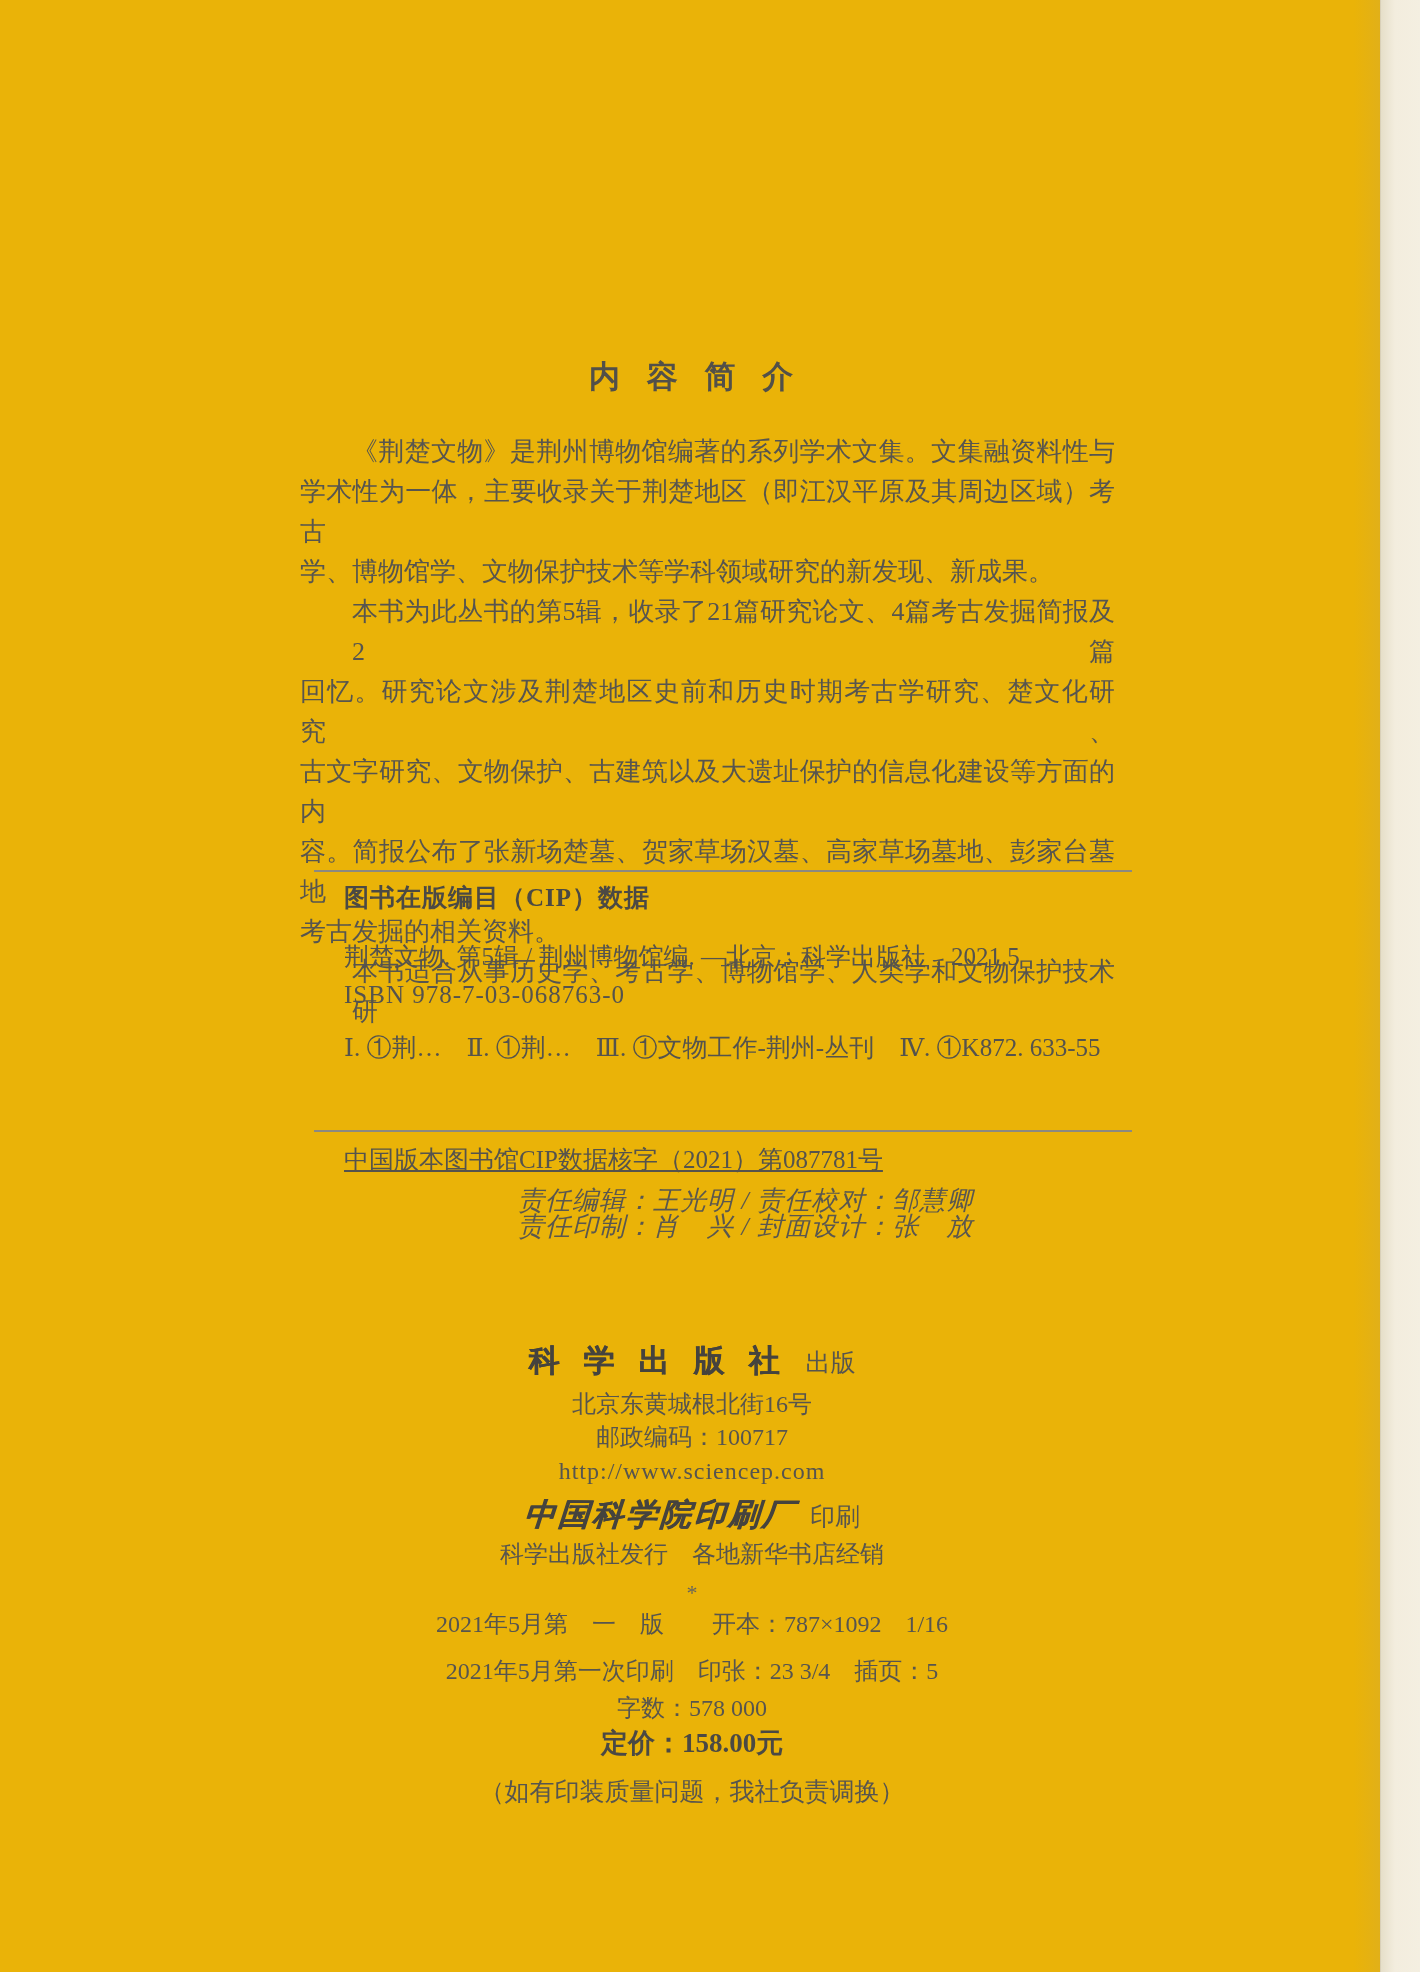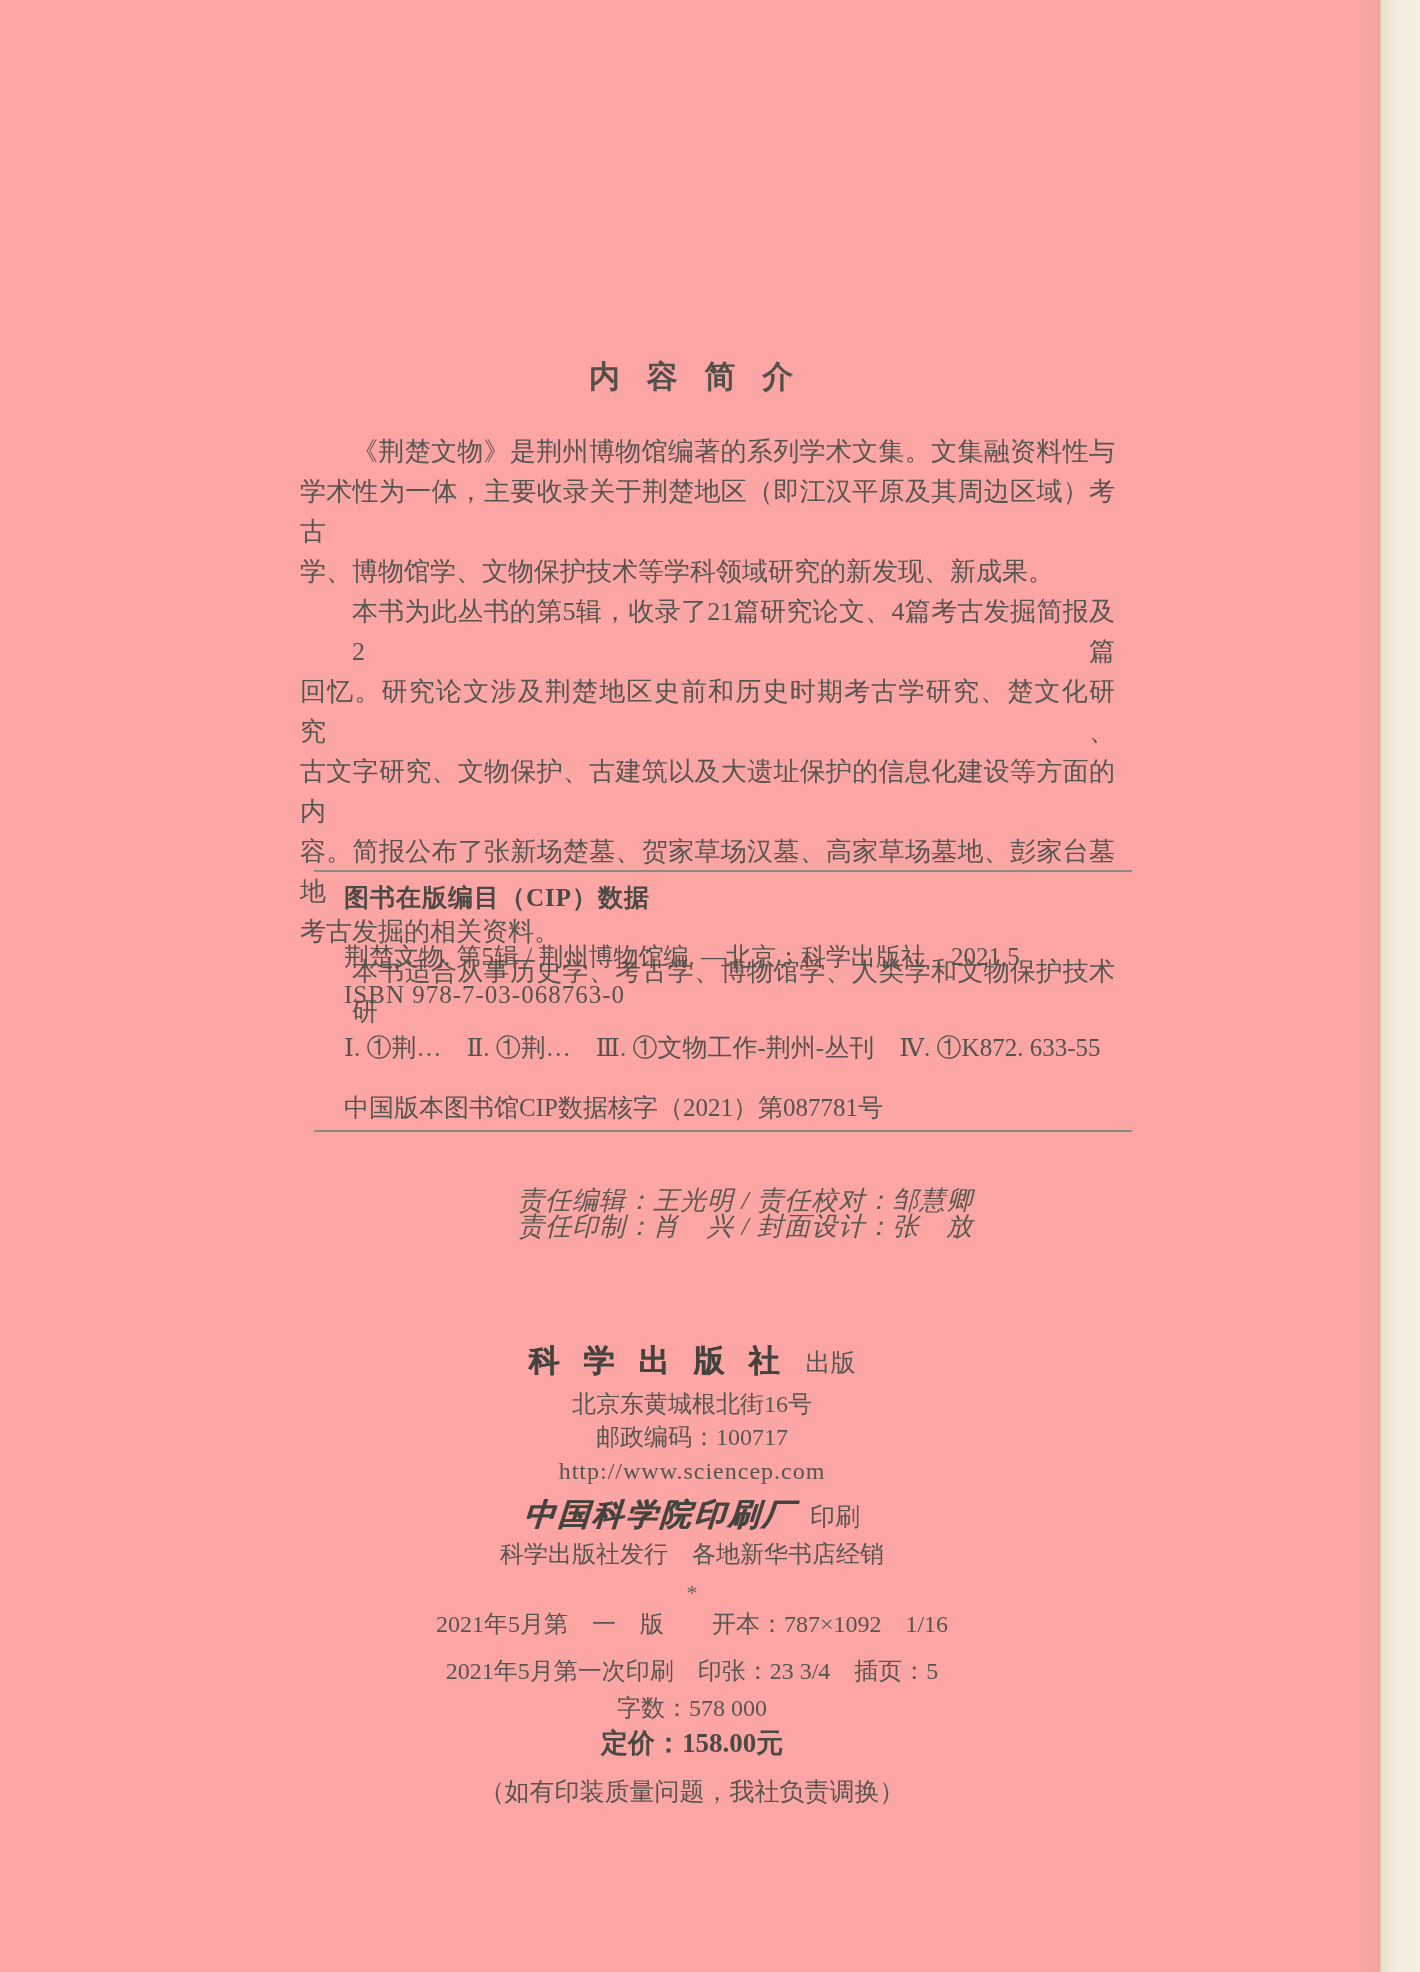--- a/index.html
+++ b/index.html
@@ -8,21 +8,21 @@
     width:1420px;height:1972px;
     margin:0 auto;
     overflow:hidden;
     background:#fdfdfb;
     font-family:"Liberation Serif","DejaVu Serif",serif;
     color:#56544e;
   }
   
   .page{
     position:absolute;left:0;top:0;width:1380px;height:1972px;
-    background:#fca5a5;
+    background:#eab308;
   }
   .page::after{
     content:"";position:absolute;top:0;right:0;width:26px;height:100%;
     background:linear-gradient(to right, rgba(190,180,150,0) 0%, rgba(170,158,125,0.14) 100%);
   }
   
   .page-edge{
     position:absolute;top:0;left:1380px;width:40px;height:1972px;
     background:linear-gradient(to right,#e6dfc9 0%,#f3edde 35%,#f4efe1 100%);
     border-left:1px solid #d9d0b8;
@@ -49,21 +49,21 @@
 
   .cip-line{
     position:absolute;left:344px;width:860px;
     font-size:25px;line-height:30px;white-space:pre-wrap;
     color:#55534d;
   }
   .cip-heading{top:883px;font-weight:bold;color:#4b4944;letter-spacing:1px;}
   .cip-biblio{top:942px;}
   .cip-isbn{top:980px;letter-spacing:1px;}
   .cip-class{top:1033px;}
-  .cip-registry{top:1093px;}
+  .cip-registry{top:1145px;text-decoration:underline;}
 
   .credit-line{
     position:absolute;left:518px;width:600px;
     font-size:26px;line-height:30px;white-space:pre-wrap;
     font-style:italic;color:#5a574f;letter-spacing:1px;
   }
   .credit-1{top:1166px;margin-top:20px;}
   .credit-2{top:1212px;}
 
   .col-line{

